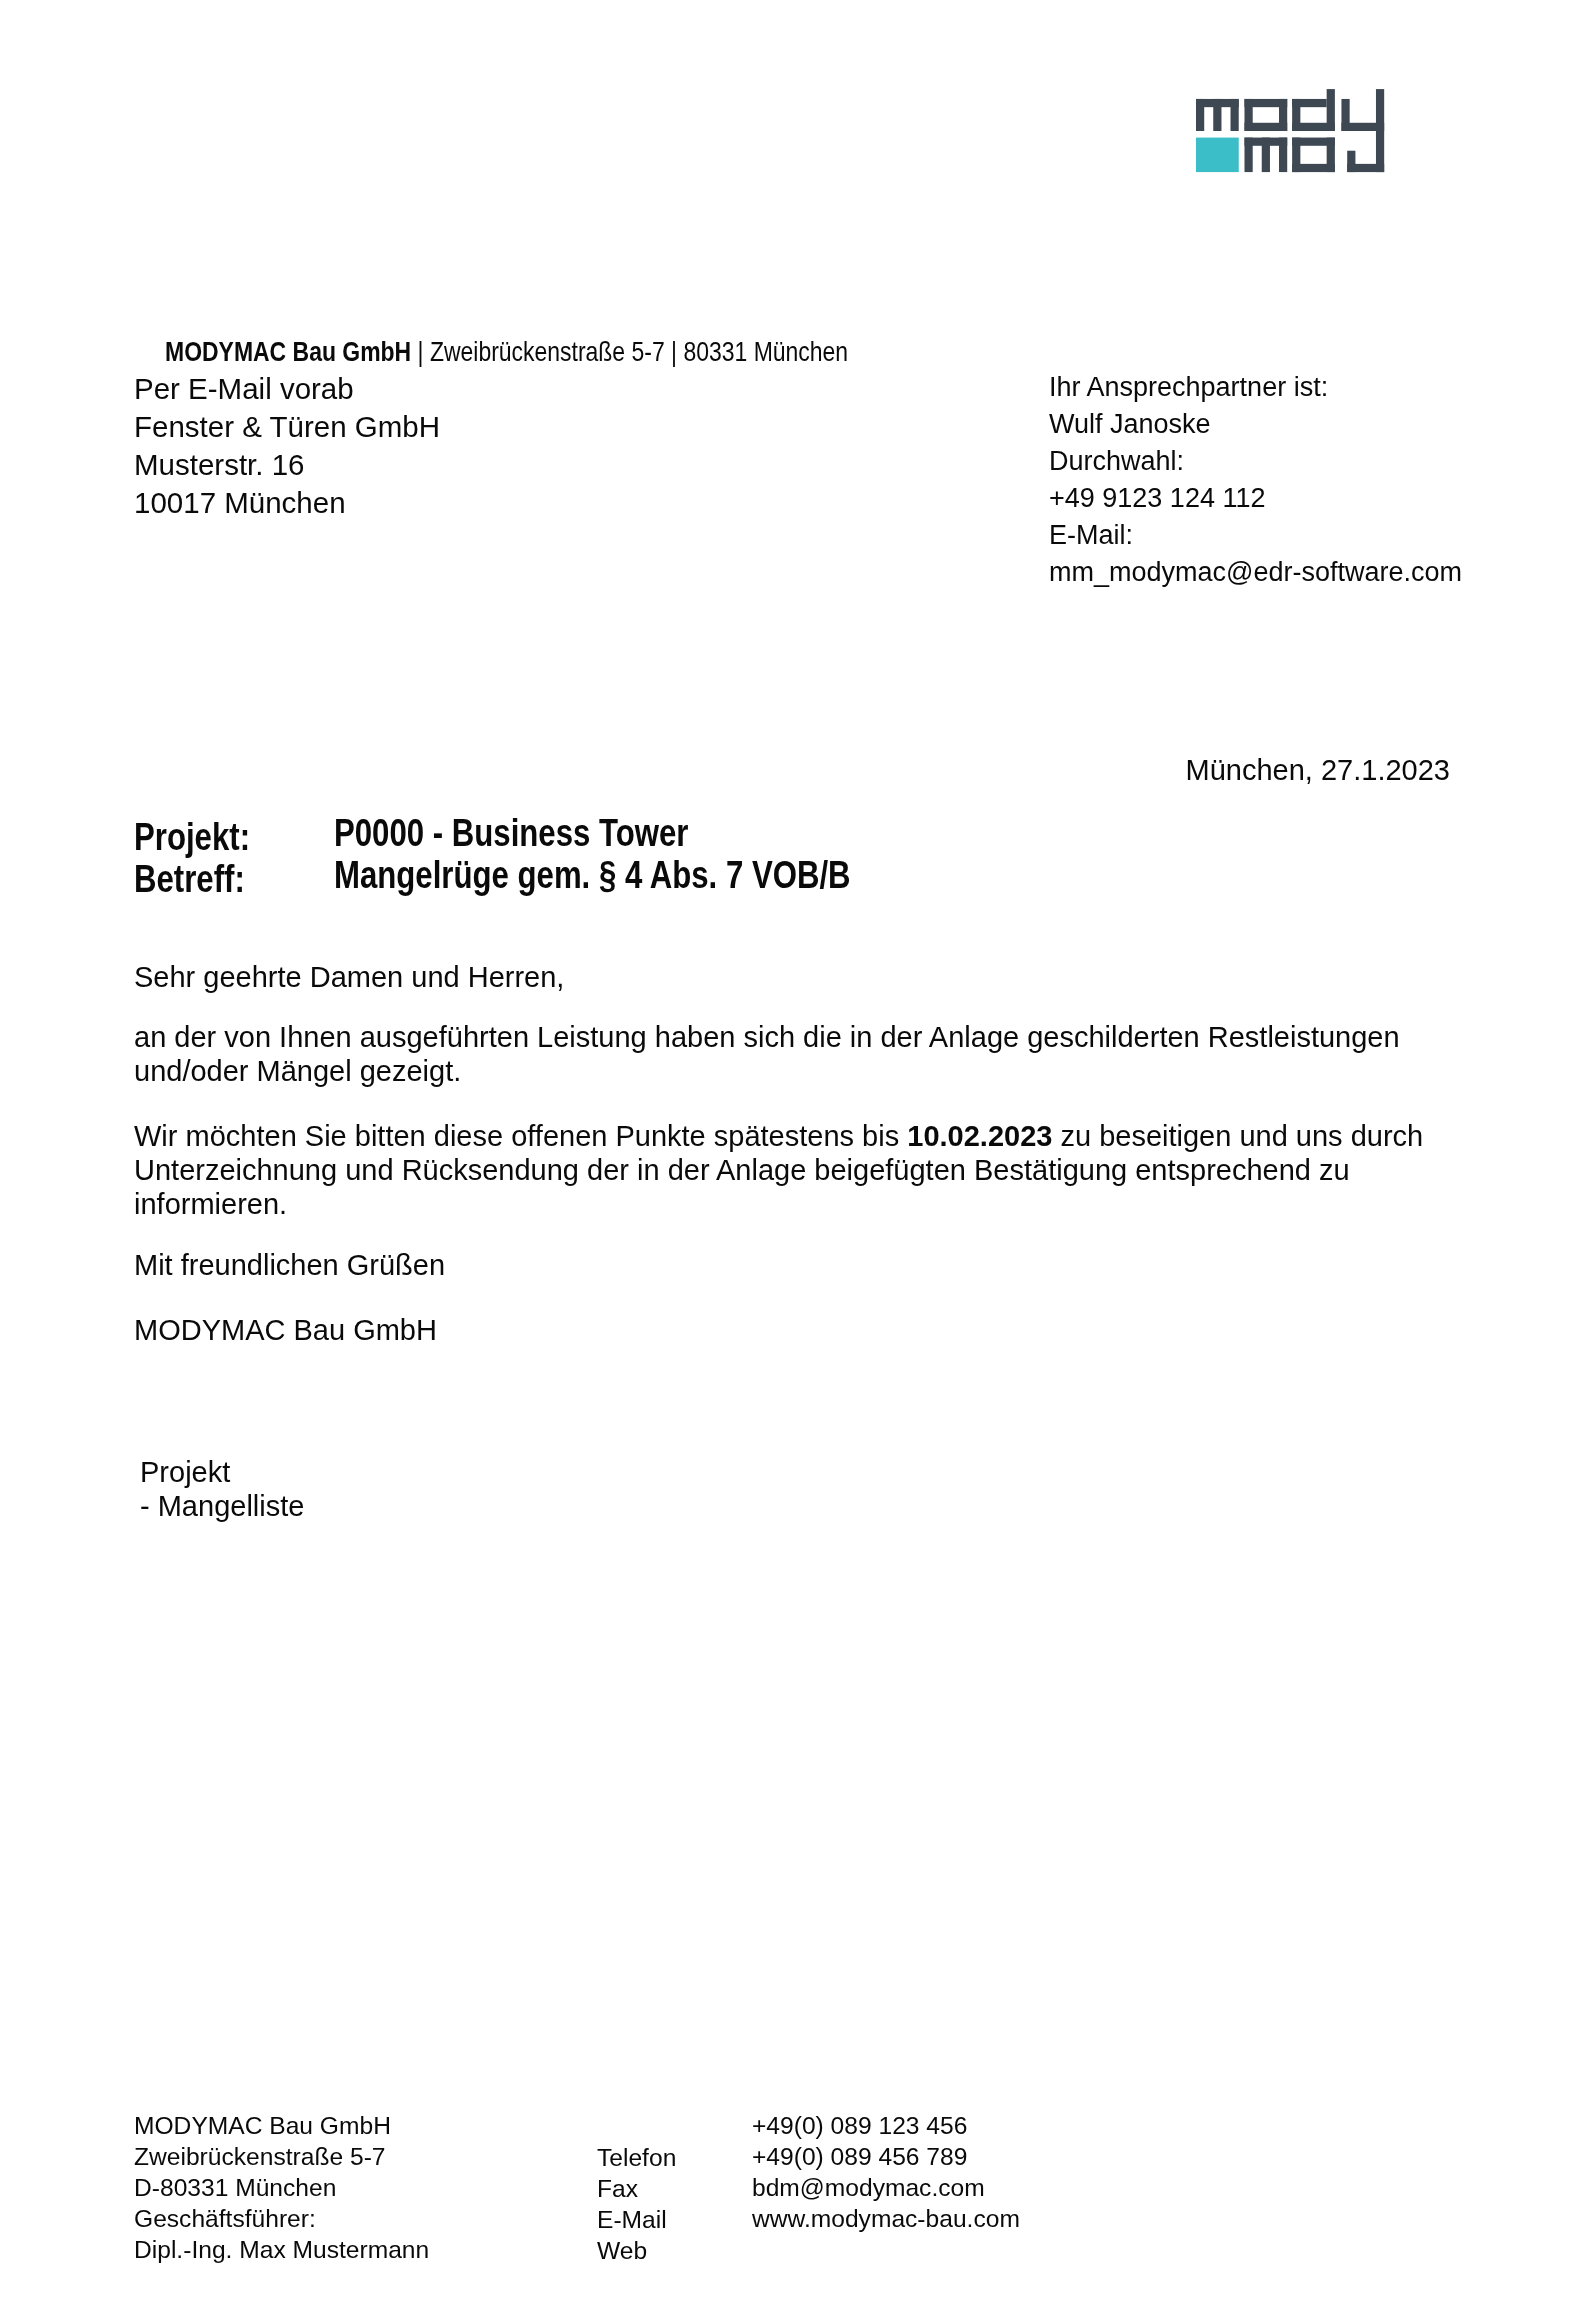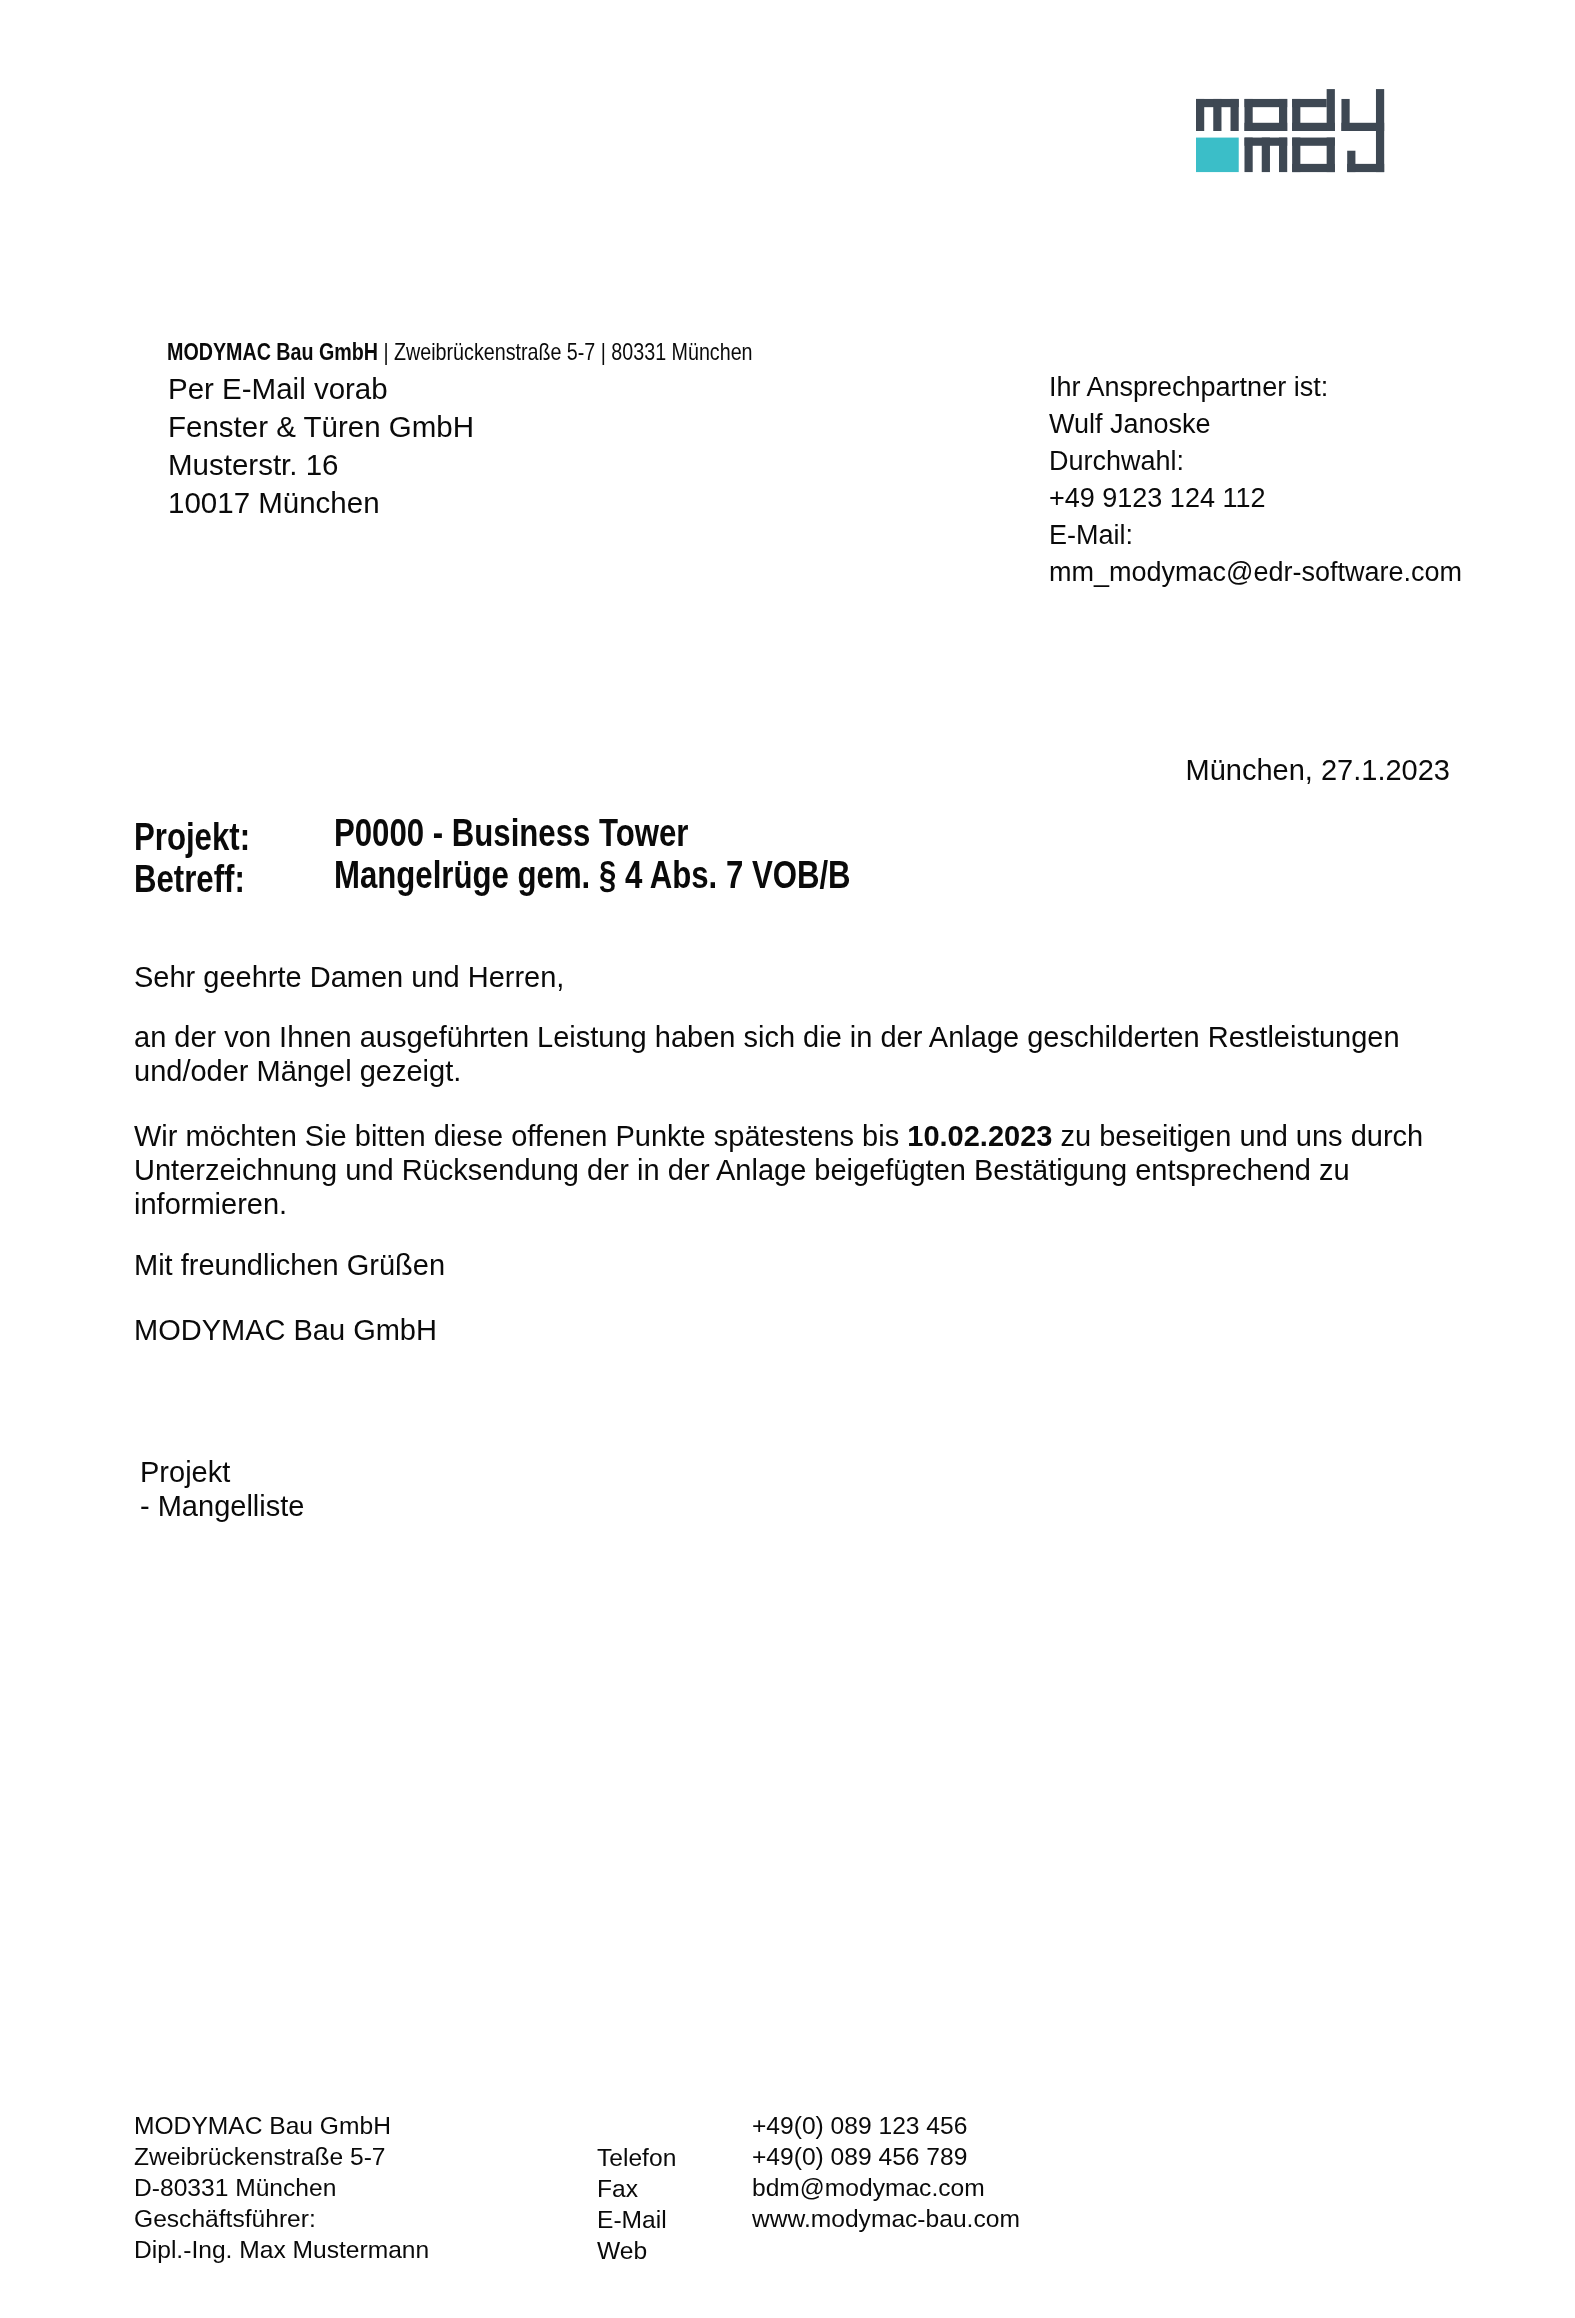--- a/index.html
+++ b/index.html
@@ -17,29 +17,28 @@
     overflow: hidden;
   }
   .abs { position: absolute; }
   
   .nw { display: inline-block; transform: scaleX(0.82); transform-origin: 0 0; white-space: pre; }
   .b { font-weight: bold; }
 
   .logo { left: 1196px; top: 89px; width: 189px; height: 84px; }
 
   .sender-line {
-    left: 140px; top: 302px;
-    font-size: 24px; line-height: 33px; white-space: pre;
+    left: 134px; top: 302px;
+    font-size: 28px; line-height: 33px; white-space: pre;
   }
 
   .recipient {
     left: 134px; top: 370px;
     font-size: 29.5px; line-height: 38px;
     white-space: pre-line;
-    margin-left: 34px;
   }
 
   .contact {
     left: 1049px; top: 369px;
     font-size: 27px; line-height: 37px;
     white-space: pre-line;
   }
 
   .date-line {
     right: 126px; top: 753px;

